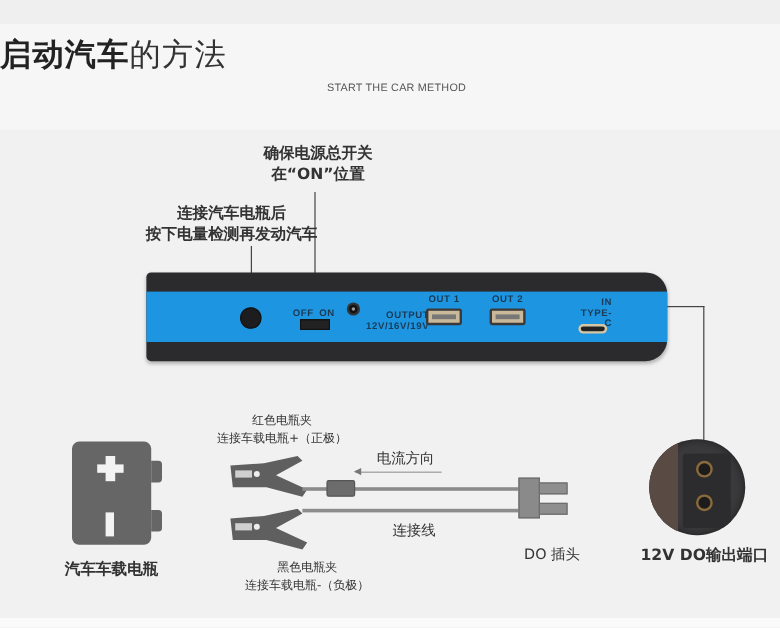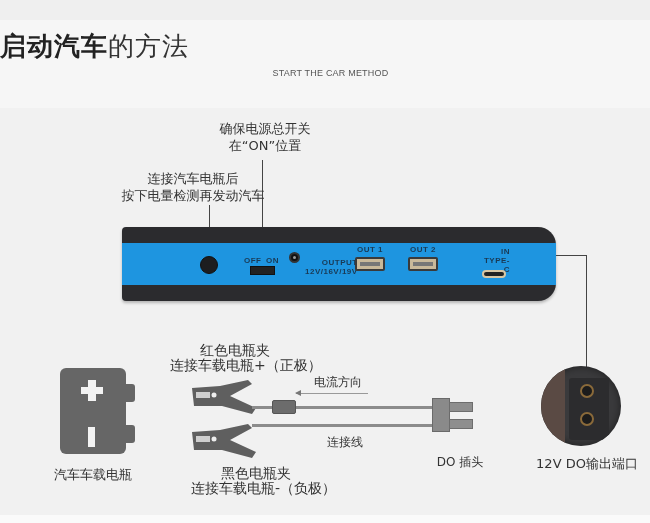--- a/index.html
+++ b/index.html
@@ -18,23 +18,23 @@
       font-size: 26px; line-height: 32px; color: #222; letter-spacing: 1px;
     }
     .title b { font-weight: 900; }
     .title span.light { font-weight: 300; color: #333; }
     .subtitle {
       left: 0; top: 68px; width: 650px; text-align: center;
       font-family: "Liberation Sans", sans-serif;
       font-size: 9px; color: #555; letter-spacing: 0.2px; padding-left: 11px;
     }
     .label {
-      font-size: 13px; line-height: 17px; color: #333; text-align: center; white-space: nowrap;
+      font-size: 13px; line-height: 17px; color: #333; text-align: center; white-space: nowrap; font-weight: bold;
     }
-    .small-label { font-size: 14px; line-height: 14px; color: #333; text-align: center; white-space: nowrap; }
+    .small-label { font-size: 10px; line-height: 14px; color: #333; text-align: center; white-space: nowrap; }
     .vline { background: #444; width: 1px; }
     .hline { background: #444; height: 1px; }
 
     
     .device {
       left: 122px; top: 227px; width: 434px; height: 74px;
       background: #2b2b2e; border-radius: 4px 18px 18px 4px;
       box-shadow: 0 2px 3px rgba(0,0,0,0.25);
     }
     .device-band {

